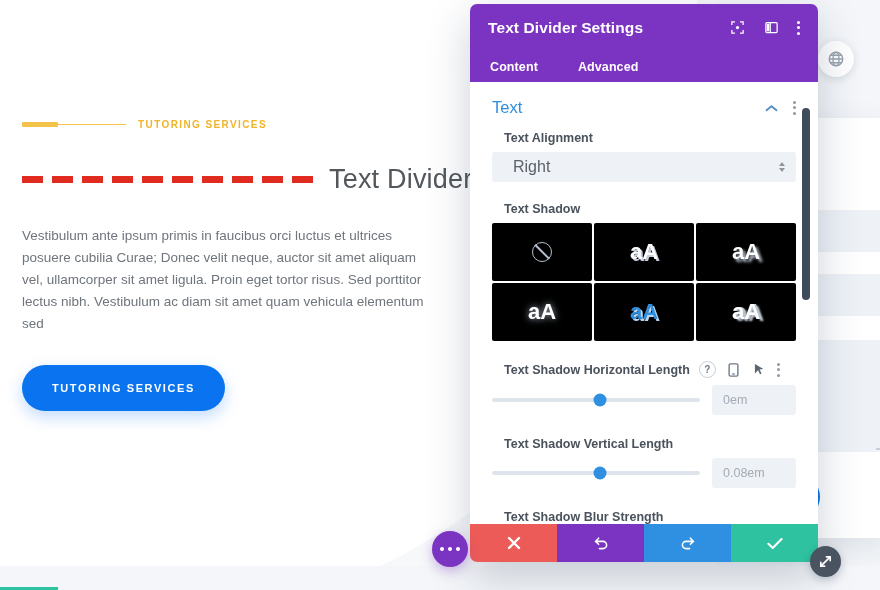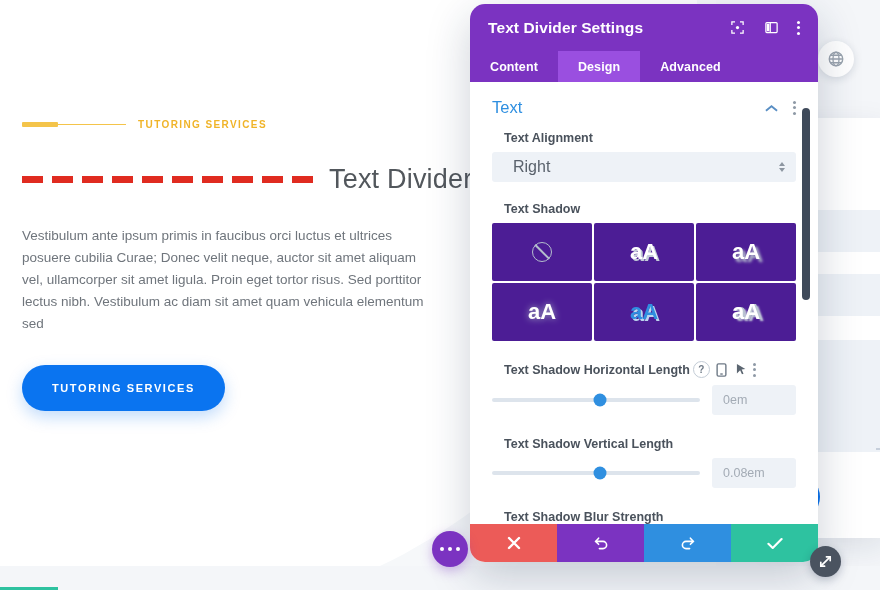--- a/index.html
+++ b/index.html
@@ -99,21 +99,21 @@
     position: absolute; right: 64px; top: 96px;
     display: flex; flex-direction: column; gap: 3px; z-index: 6;
   }
   .dots-vertical-edge i { width: 3px; height: 3px; border-radius: 50%; background: #2f7fd6; }
 
   
   .modal {
     position: absolute; left: 470px; top: 4px;
     width: 348px; height: 558px;
     background: #ffffff;
-    border-radius: 15px;
+    border-radius: 7px;
     box-shadow: 0 14px 44px rgba(22,40,73,.22);
     overflow: hidden;
     display: flex; flex-direction: column;
     z-index: 10;
   }
 
   .modal-header {
     height: 47px; background: #7b33c1;
     display: flex; align-items: center; padding: 0 14px 0 18px;
     flex: 0 0 auto;
@@ -146,21 +146,21 @@
   }
   .section-title { color: #2f8fe0; font-size: 16.5px; flex: 1; }
   .chev-up { cursor: pointer; margin-right: 15px; }
   .kebab-dark { display: flex; flex-direction: column; gap: 2.5px; align-items: center; cursor: pointer; }
   .kebab-dark i { width: 3px; height: 3px; border-radius: 50%; background: #8e99a6; }
 
   .field-label {
     font-size: 12.5px; color: #4a525c; font-weight: bold;
     margin-bottom: 7px; display: block; margin-left: 12px;
   }
-  .label-row { display: flex; align-items: center; gap: 3px; margin-bottom: 7px; }
+  .label-row { display: flex; align-items: center; gap: 9px; margin-bottom: 7px; }
   .label-row .field-label { margin-bottom: 0; }
   .mini-ico {
     width: 17px; height: 17px; border-radius: 3px;
     display: flex; align-items: center; justify-content: center;
     color: #6f7a87; font-size: 10px; font-weight: bold; cursor: pointer;
   }
   .mini-ico.circle { border: 1.4px solid #c3ccd6; border-radius: 50%; color: #6f7a87; font-size: 10px; }
 
   .select-box {
     position: relative; height: 30px; background: #eef2f7; border-radius: 3px;
@@ -174,21 +174,21 @@
   }
   .select-arrows i { width: 0; height: 0; border-left: 3.5px solid transparent; border-right: 3.5px solid transparent; }
   .select-arrows i.up { border-bottom: 4px solid #8d96a1; }
   .select-arrows i.dn { border-top: 4px solid #8d96a1; }
 
   .shadow-grid {
     display: grid; grid-template-columns: repeat(3, 1fr);
     gap: 2px; margin-bottom: 20px;
   }
   .shadow-cell {
-    height: 58px; background: #4c1d95; border-radius: 2px;
+    height: 58px; background: #000000; border-radius: 2px;
     display: flex; align-items: center; justify-content: center;
     cursor: pointer;
   }
   .sh-txt { font-size: 22px; font-weight: bold; color: #ffffff; line-height: 1; }
   .sh-1 { text-shadow: 2px 2px 0 #c3ccd8; }
   .sh-2 { text-shadow: 3px 3px 3px #b9c3d0; }
   .sh-3 { text-shadow: 0 0 7px #a9b4c4; }
   .sh-4 { color: #2f8fe0; text-shadow: 2px 2px 0 #bcd6ee; }
   .sh-5 { text-shadow: 2px 0 0 #b9c3d0, 4px 2px 2px #c9d2de; }
   .no-ico { width: 20px; height: 20px; border-radius: 50%; border: 1.5px solid #b4bfcd; position: relative; }
@@ -337,21 +337,20 @@
         <span class="kebab">
           <i></i>
             <i></i>
             <i></i>
         </span>
       </span>
     </div>
 
     <div class="modal-tabs">
       <div class="tab">Content</div>
-      <div class="tab active">Design</div>
       <div class="tab">Advanced</div>
     </div>
 
     <div class="modal-body">
 
       <div class="section-head">
         <span class="section-title">Text</span>
         <span class="chev-up">
           <svg width="13" height="9" viewBox="0 0 14 9" fill="none" stroke="#5a8fc4" stroke-width="2">
             <path d="M1 7l6-5 6 5"></path>

